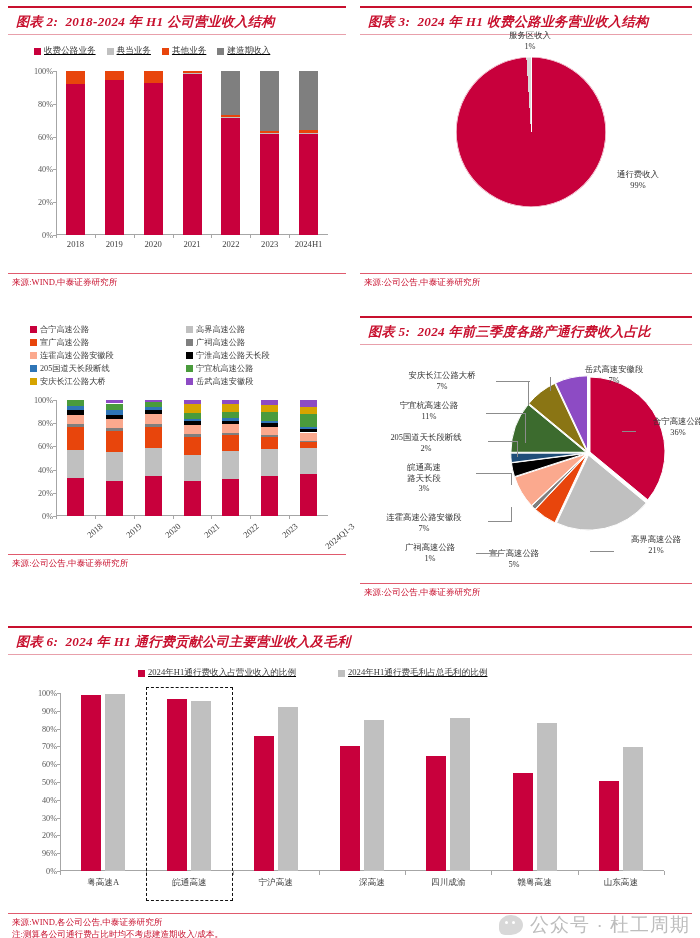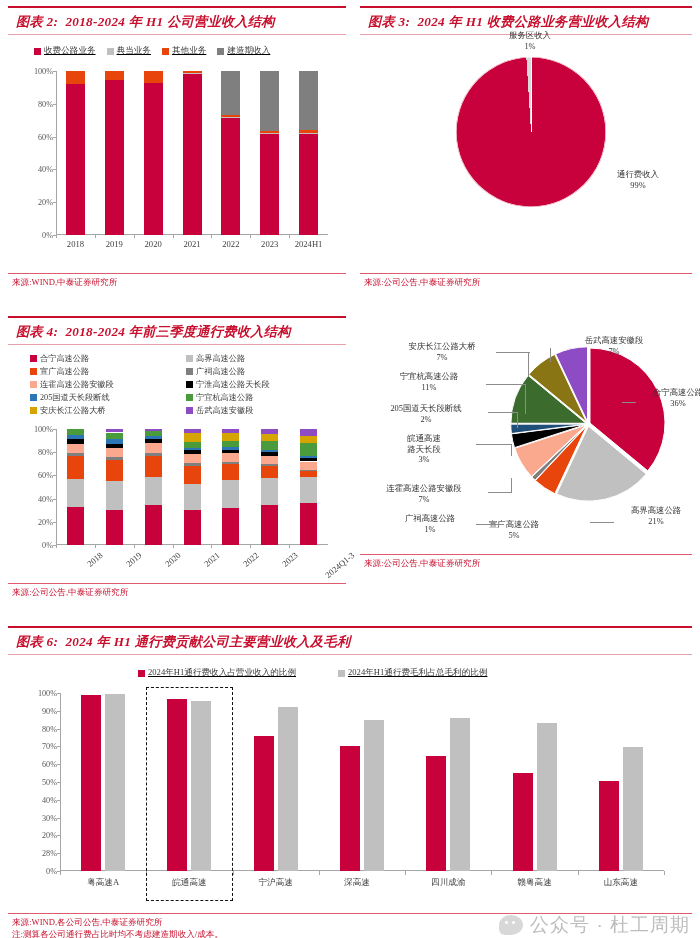--- a/index.html
+++ b/index.html
@@ -193,23 +193,20 @@
         <span>服务区收入</span><br><span>1%</span>
       </div>
       <div class="pielab" style="left:236px; top:135px; width:84px;">
         <span>通行费收入</span><br><span>99%</span>
       </div>
     </div>
     <div class="p-foot">来源:公司公告,中泰证券研究所</div>
   </div>
 
   <div class="panel" style="left:8px; top:316px; width:338px; height:284px;">
-    <div class="p-head">
-      <span class="p-title"><span>图表 4:</span>&nbsp;&nbsp;<span>2018-2024 年前三季度通行费收入结构</span></span>
-    </div>
     <div class="p-body" style="height:238px;">
       <div id="c4-legend" style="position:absolute; left:22px; top:8px; width:312px; display:grid; grid-template-columns:1fr 1fr; row-gap:2px;">
           <div class="lg-item" style="margin-right: 0px;">
             <span class="sw" style="background: rgb(200, 0, 60);"></span>
             <span class="lg-txt" style="font-size: 8.2px;">合宁高速公路</span>
           </div>
           <div class="lg-item" style="margin-right: 0px;">
             <span class="sw" style="background: rgb(192, 192, 192);"></span>
             <span class="lg-txt" style="font-size: 8.2px;">高界高速公路</span>
           </div>
@@ -354,20 +351,23 @@
             <div class="seg" style="bottom: 109.04px; height: 6.96px; background: rgb(141, 75, 196);"></div>
           </div>
           <div class="ax-x-lab rot" style="left: 258.571px;">2024Q1-3</div>
           <div class="axis-line" style="left: 233.143px; bottom: -3px; width: 1px; height: 3px;"></div>
         </div>
     </div>
     <div class="p-foot">来源:公司公告,中泰证券研究所</div>
   </div>
 
   <div class="panel" style="left:360px; top:316px; width:332px; height:284px;">
+    <div class="p-head">
+      <span class="p-title"><span>图表 5:</span>&nbsp;&nbsp;<span>2024 年前三季度各路产通行费收入占比</span></span>
+    </div>
     <div class="p-body" style="height:238px;">
       <div id="c5-pie-holder" style="position:absolute; left:148px; top:28px; width:150px; height:150px;"><svg width="160" height="160" viewBox="-5 -5 160 160">
             <path d="M 76.99061951542524 74.06328555855684 L 76.99061951542524 -0.9367144414431579 A 75 75 0 0 1 134.77911272360944 121.87008478970856 Z" fill="#c8003c" stroke="#ffffff" stroke-width="1"></path>
             <path d="M 75.47991513107239 77.14701687626524 L 133.26840833925658 124.95381610741697 A 75 75 0 0 1 43.54646826369196 145.0090458112167 Z" fill="#c0c0c0" stroke="#ffffff" stroke-width="1"></path>
             <path d="M 73.76341656872532 76.81957726340404 L 41.82996970134489 144.68160619835552 A 75 75 0 0 1 22.42238362407369 131.49222432000994 Z" fill="#e8450c" stroke="#ffffff" stroke-width="1"></path>
             <path d="M 73.44436508138959 76.55563491861041 L 22.10333213673796 131.2282819752163 A 75 75 0 0 1 18.771718024783745 127.89666786326208 Z" fill="#7f7f7f" stroke="#ffffff" stroke-width="1"></path>
             <path d="M 73.10636754059132 76.11989111465081 L 18.433720483985475 127.46092405930247 A 75 75 0 0 1 1.7771288184548126 99.29616569277188 Z" fill="#fba98e" stroke="#ffffff" stroke-width="1"></path>
             <path d="M 72.85298312373476 75.47991513107239 L 1.5237444015982504 98.65618970919346 A 75 75 0 0 1 -1.5556194748510705 84.87990764839523 Z" fill="#000000" stroke="#ffffff" stroke-width="1"></path>
             <path d="M 72.8043411974578 75.13813914296449 L -1.6042614011280278 84.53813166028733 A 75 75 0 0 1 -2.195658802542198 75.1381391429645 Z" fill="#1f4e79" stroke="#ffffff" stroke-width="1"></path>
             <path d="M 72.9300623083007 74.25477657546035 L -2.0699376916992946 74.25477657546037 A 75 75 0 0 1 15.141569100116513 26.447977344308633 Z" fill="#3c6b2e" stroke="#ffffff" stroke-width="1"></path>
@@ -417,21 +417,21 @@
           <div class="lg-item" style="margin-right: 42px;">
             <span class="sw" style="background: rgb(192, 192, 192);"></span>
             <span class="lg-txt" style="font-size: 8.6px;">2024年H1通行费毛利占总毛利的比例</span>
           </div>
         </div>
       <div class="plot" id="c6-plot" style="left:52px; top:38px; width:604px; height:178px;">
           <div class="axis-line" style="left: 0px; bottom: 0px; width: 604px; height: 1px;"></div>
           <div class="axis-line" style="left: 0px; top: 0px; width: 1px; height: 178px;"></div>
           <div class="ax-y-lab" style="top: 178px;">0%</div>
           <div class="tick-mark" style="top: 178px;"></div>
-          <div class="ax-y-lab" style="top: 160.2px;">28%</div>
+          <div class="ax-y-lab" style="top: 160.2px;">96%</div>
           <div class="tick-mark" style="top: 160.2px;"></div>
           <div class="ax-y-lab" style="top: 142.4px;">20%</div>
           <div class="tick-mark" style="top: 142.4px;"></div>
           <div class="ax-y-lab" style="top: 124.6px;">30%</div>
           <div class="tick-mark" style="top: 124.6px;"></div>
           <div class="ax-y-lab" style="top: 106.8px;">40%</div>
           <div class="tick-mark" style="top: 106.8px;"></div>
           <div class="ax-y-lab" style="top: 89px;">50%</div>
           <div class="tick-mark" style="top: 89px;"></div>
           <div class="ax-y-lab" style="top: 71.2px;">60%</div>
@@ -451,21 +451,21 @@
           <div class="bar" style="left: 107.429px; width: 20px; height: 171.77px; background: rgb(200, 0, 60);"></div>
           <div class="bar" style="left: 131.429px; width: 20px; height: 169.99px; background: rgb(192, 192, 192);"></div>
           <div class="ax-x-lab" style="left: 129.429px; margin-top: 6px;">皖通高速</div>
           <div class="axis-line" style="left: 86.2857px; bottom: -4px; width: 1px; height: 4px;"></div>
           <div class="bar" style="left: 193.714px; width: 20px; height: 135.28px; background: rgb(200, 0, 60);"></div>
           <div class="bar" style="left: 217.714px; width: 20px; height: 163.76px; background: rgb(192, 192, 192);"></div>
           <div class="ax-x-lab" style="left: 215.714px; margin-top: 6px;">宁沪高速</div>
           <div class="axis-line" style="left: 172.571px; bottom: -4px; width: 1px; height: 4px;"></div>
           <div class="bar" style="left: 280px; width: 20px; height: 124.6px; background: rgb(200, 0, 60);"></div>
           <div class="bar" style="left: 304px; width: 20px; height: 151.3px; background: rgb(192, 192, 192);"></div>
-          <div class="ax-x-lab" style="left: 297px; margin-top: 6px;">深高速</div>
+          <div class="ax-x-lab" style="left: 312px; margin-top: 6px;">深高速</div>
           <div class="axis-line" style="left: 258.857px; bottom: -4px; width: 1px; height: 4px;"></div>
           <div class="bar" style="left: 366.286px; width: 20px; height: 114.81px; background: rgb(200, 0, 60);"></div>
           <div class="bar" style="left: 390.286px; width: 20px; height: 153.08px; background: rgb(192, 192, 192);"></div>
           <div class="ax-x-lab" style="left: 388.286px; margin-top: 6px;">四川成渝</div>
           <div class="axis-line" style="left: 345.143px; bottom: -4px; width: 1px; height: 4px;"></div>
           <div class="bar" style="left: 452.571px; width: 20px; height: 97.9px; background: rgb(200, 0, 60);"></div>
           <div class="bar" style="left: 476.571px; width: 20px; height: 147.74px; background: rgb(192, 192, 192);"></div>
           <div class="ax-x-lab" style="left: 474.571px; margin-top: 6px;">赣粤高速</div>
           <div class="axis-line" style="left: 431.429px; bottom: -4px; width: 1px; height: 4px;"></div>
           <div class="bar" style="left: 538.857px; width: 20px; height: 89.89px; background: rgb(200, 0, 60);"></div>

